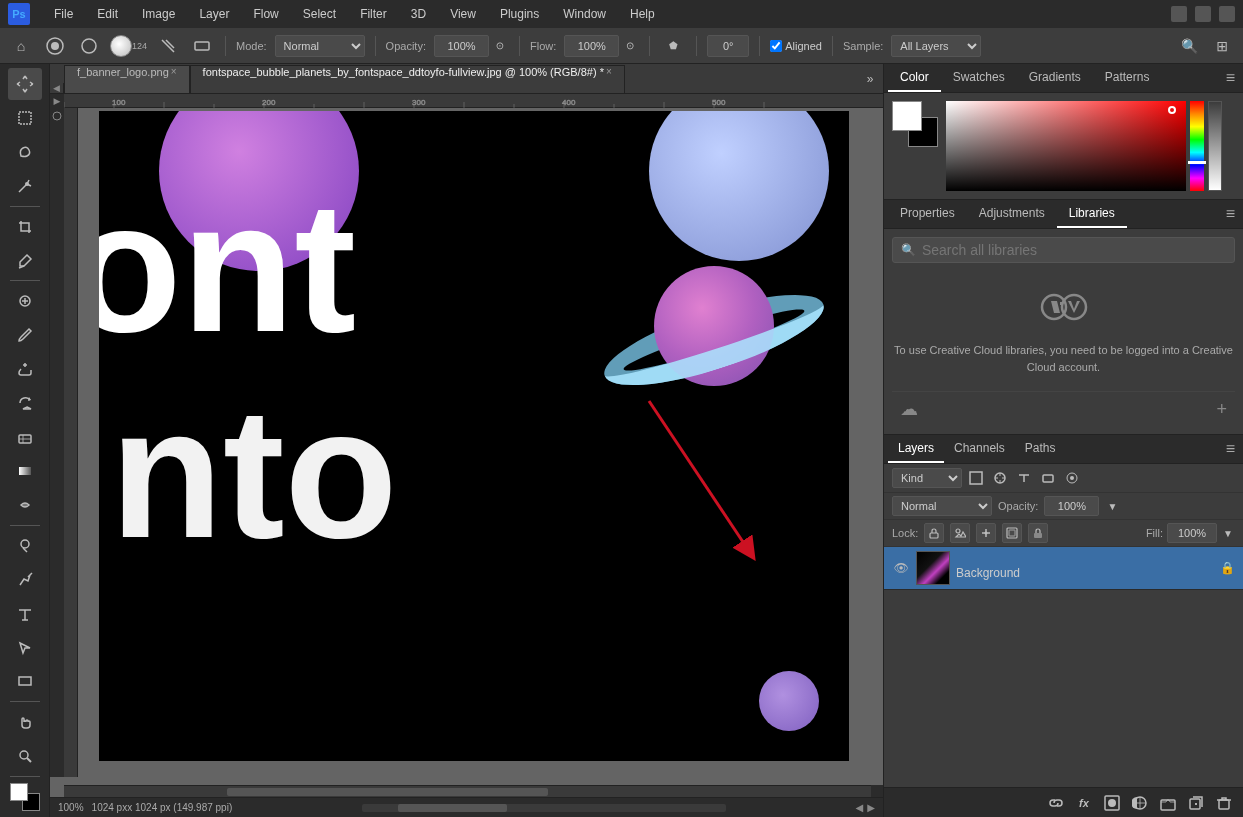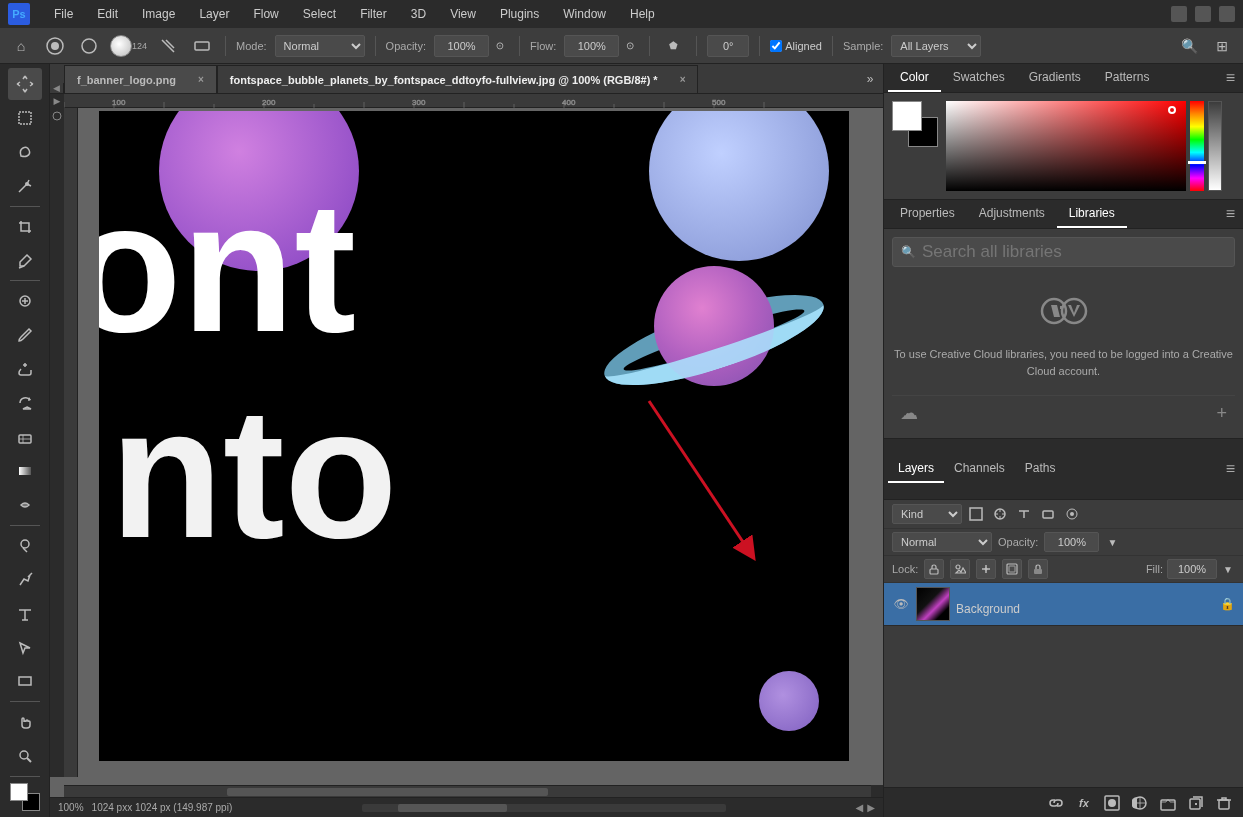--- a/index.html
+++ b/index.html
@@ -27,21 +27,21 @@
     #left-toolbar { width: 50px; background: #2b2b2b; display: flex; flex-direction: column; align-items: center; padding: 4px 0; gap: 2px; flex-shrink: 0; border-right: 1px solid #222; }
     .tool-btn { width: 34px; height: 34px; display: flex; align-items: center; justify-content: center; cursor: pointer; border-radius: 3px; color: #bbb; font-size: 16px; }
     .tool-btn.active { background: #4a4a4a; }
     .tool-separator { width: 30px; height: 1px; background: #555; margin: 2px 0; }
 
     
     #canvas-area { flex: 1; display: flex; flex-direction: column; overflow: hidden; }
 
     
     #tabs-bar { height: 30px; background: #3a3a3a; display: flex; align-items: flex-end; border-bottom: 1px solid #222; flex-shrink: 0; }
-    .tab { height: 28px; padding: 0 12px; display: flex; align-items: center; background: #4a4a4a; border: 1px solid #222; border-bottom: none; font-size: 11px; color: #bbb; cursor: pointer; gap: 22px; font-weight: bold; }
+    .tab { height: 28px; padding: 0 12px; display: flex; align-items: flex-start; background: #4a4a4a; border: 1px solid #222; border-bottom: none; font-size: 11px; color: #bbb; cursor: pointer; gap: 2px; }
     .tab.active { background: #3c3c3c; color: #eee; }
     .tab-close { color: #999; font-size: 10px; cursor: pointer; }
     .tabs-arrow { width: 26px; height: 28px; display: flex; align-items: center; justify-content: center; background: #3a3a3a; color: #bbb; cursor: pointer; margin-left: auto; }
 
     
     #canvas-viewport { flex: 1; background: #646464; overflow: hidden; position: relative; }
     #canvas-content { position: absolute; top: 0; left: 0; right: 0; bottom: 20px; overflow: hidden; display: flex; align-items: center; justify-content: center; }
 
     
     .canvas-img { width: 750px; height: 650px; background: #000; position: relative; overflow: hidden; }
@@ -69,27 +69,27 @@
     .hue-slider { width: 14px; height: 90px; background: linear-gradient(to bottom, #ff0000, #ff8800, #ffff00, #00ff00, #00ffff, #0000ff, #ff00ff, #ff0000); cursor: pointer; position: relative; }
     .hue-marker { position: absolute; bottom: 30%; left: -2px; right: -2px; height: 3px; background: white; }
 
     
     #props-panel { background: #3c3c3c; border-bottom: 1px solid #222; }
     .props-tabs-row { display: flex; align-items: center; background: #2b2b2b; border-bottom: 1px solid #222; padding: 0 4px; }
     .props-tab { padding: 6px 12px; font-size: 12px; color: #bbb; cursor: pointer; border-bottom: 2px solid transparent; }
     .props-tab.active { color: #fff; border-bottom: 2px solid #fff; }
     .search-row { display: flex; align-items: center; background: #4a4a4a; border: 1px solid #555; border-radius: 3px; padding: 4px 8px; margin-bottom: 16px; gap: 6px; }
     .search-icon-small { color: #aaa; font-size: 12px; }
-    .search-input { background: none; border: none; color: #ccc; font-size: 17px; flex: 1; outline: none; }
+    .search-input { background: none; border: none; color: #ccc; font-size: 14px; flex: 1; outline: none; }
     .cc-text { font-size: 11px; color: #aaa; line-height: 1.5; }
     .cloud-bottom { display: flex; align-items: center; justify-content: space-between; padding: 6px 8px; border-top: 1px solid #444; margin-top: 8px; }
 
     
     #layers-panel { flex: 1; display: flex; flex-direction: column; min-height: 0; }
-    .layers-tabs-row { display: flex; align-items: center; background: #2b2b2b; border-bottom: 1px solid #222; padding: 16px 4px; flex-shrink: 0; }
+    .layers-tabs-row { display: flex; align-items: center; background: #2b2b2b; border-bottom: 1px solid #222; padding: 0 4px; flex-shrink: 0; }
     .layers-tab { padding: 6px 10px; font-size: 12px; color: #bbb; cursor: pointer; border-bottom: 2px solid transparent; }
     .layers-tab.active { color: #fff; border-bottom: 2px solid #fff; }
     .layers-menu { margin-left: auto; color: #aaa; font-size: 16px; cursor: pointer; padding: 4px; }
 
     .layers-kind-row { display: flex; align-items: center; padding: 4px 8px; gap: 4px; border-bottom: 1px solid #333; flex-shrink: 0; }
     .kind-select { background: #4a4a4a; border: 1px solid #555; color: #ccc; font-size: 11px; padding: 2px 4px; border-radius: 2px; width: 70px; height: 20px; }
     .kind-icon { width: 20px; height: 20px; display: flex; align-items: center; justify-content: center; color: #bbb; font-size: 12px; cursor: pointer; border-radius: 2px; }
 
     .blend-row { display: flex; align-items: center; padding: 3px 8px; gap: 6px; border-bottom: 1px solid #333; flex-shrink: 0; }
     .blend-select { background: #4a4a4a; border: 1px solid #555; color: #ccc; font-size: 11px; padding: 2px 4px; border-radius: 2px; width: 100px; height: 20px; }

